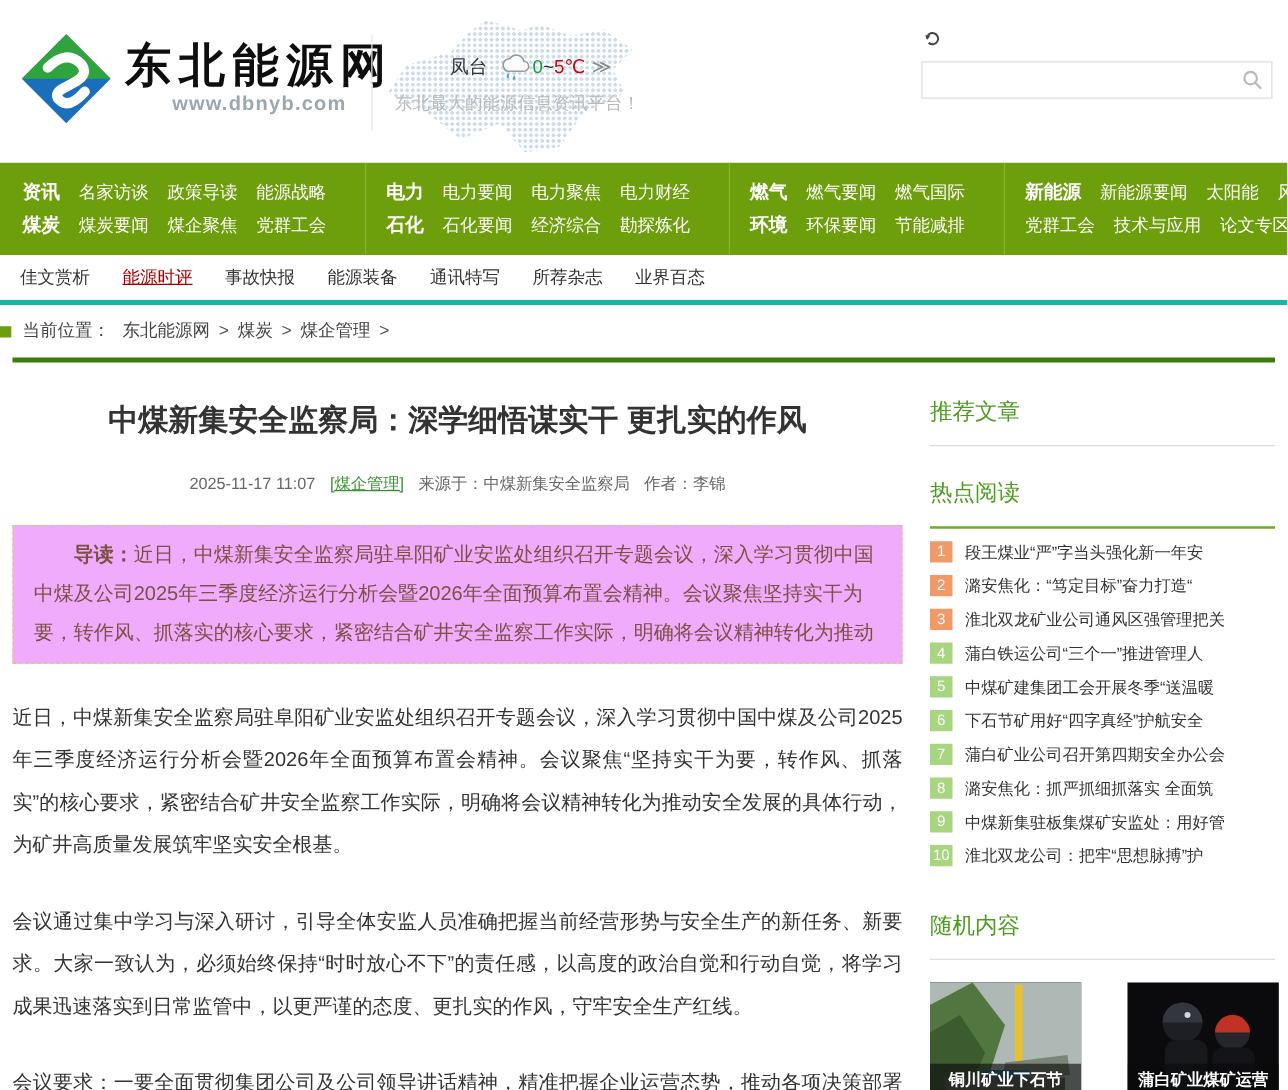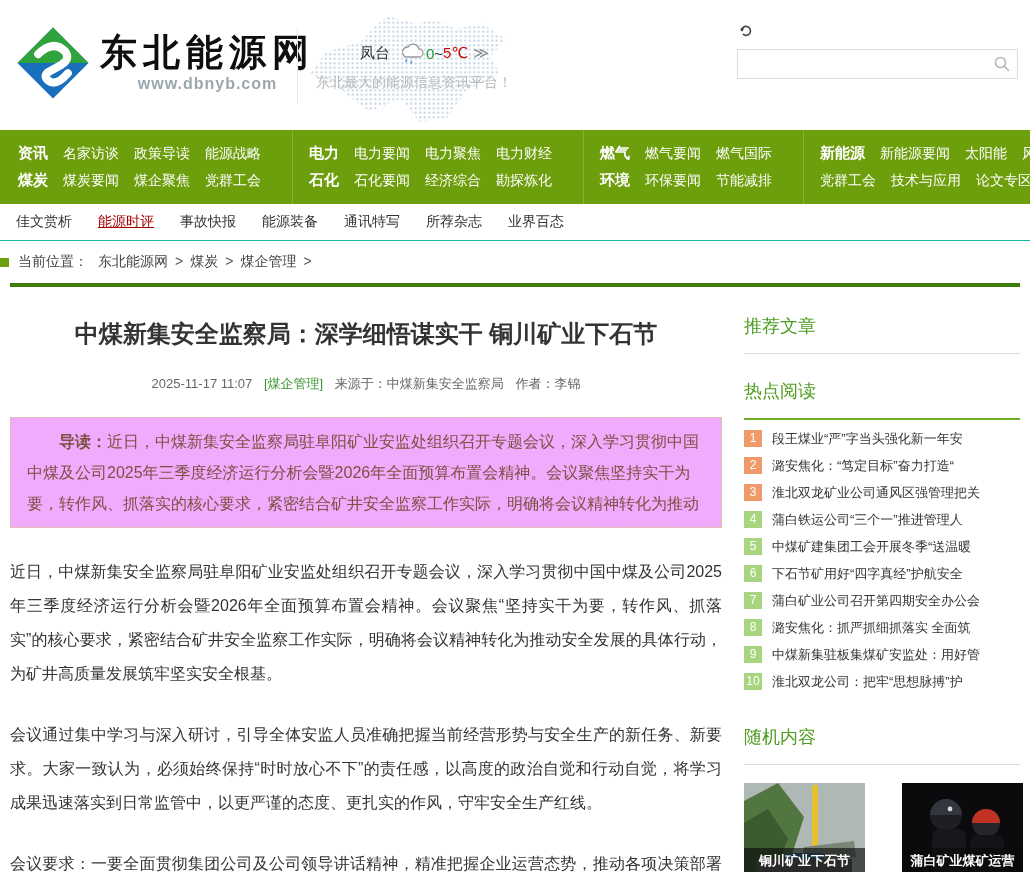--- a/index.html
+++ b/index.html
@@ -28,39 +28,39 @@
   .search-input{flex:1;border:none;outline:none;height:24px;padding:0 8px;font-size:13px;color:#333;background:transparent;}
   .search-btn{width:30px;height:26px;display:flex;align-items:center;justify-content:center;cursor:pointer;}
   
   .mainnav{height:74px;background:#6d9e0b;display:flex;align-items:stretch;padding-left:2px;}
   .nav-group{display:flex;flex-direction:column;justify-content:center;padding:0 16px;text-align:center;}
   .nav-group + .nav-group{border-left:1px solid #88b22f;}
   .nav-row{display:flex;align-items:center;height:27px;white-space:nowrap;}
   .nav-item{color:#fff;font-size:14px;margin-right:15px;cursor:pointer;}
   .nav-item.lead{font-weight:bold;font-size:15px;}
   
-  .subnav{height:36px;border-bottom:1px solid #14b8a6;display:flex;align-items:center;padding-left:16px;}
+  .subnav{height:36px;border-bottom:4px solid #14b8a6;display:flex;align-items:center;padding-left:16px;}
   .subnav-item{font-size:14px;color:#333;margin-right:26px;cursor:pointer;}
   .subnav-item.active{color:#a40000;text-decoration:underline;}
   
   .crumb-bar{height:42px;display:flex;align-items:center;font-size:14px;color:#444;}
   .crumb-bullet{width:9px;height:9px;background:#6d9e0b;margin-right:9px;}
   .crumb-label{margin-right:10px;}
   .crumb-link{color:#444;cursor:pointer;}
   .crumb-sep{margin:0 7px;color:#555;}
   .green-rule{height:4px;background:#3e7d0d;margin:0 10px;}
   
   .main{display:flex;padding:0 10px;}
   .article{width:712px;}
   .sidebar{width:276px;margin-left:22px;}
   
   .art-title{margin-top:32px;text-align:center;font-size:24px;font-weight:bold;color:#333;line-height:30px;}
   .art-meta{margin-top:26px;text-align:center;font-size:13px;color:#666;}
   .art-meta span{margin:0 4px;}
-  .meta-cat{color:#39952f;}
+  .meta-cat{color:#39952f;text-decoration:underline;}
   .summary-box{margin-top:24px;border:1px dashed #d8c48e;background:#f0abfc;padding:8px 16px;
     font-size:16px;color:#7d5044;line-height:31px;text-indent:2em;}
   .summary-label{font-weight:bold;}
   .art-body p{font-size:16px;color:#333;line-height:34px;text-align:justify;margin:27px 0;}
   
   .side-h{font-size:18px;color:#4d9c1e;font-weight:normal;margin:0;line-height:22px;}
   .h-recommended{margin-top:28px;}
   .rule-gray{border:none;border-top:1px solid #ddd;margin:16px 0 0 0;}
   .h-hot{margin-top:26px;}
   .rule-green{border:none;border-top:2px solid #6fae23;margin:16px 0 6px 0;}
@@ -195,21 +195,21 @@
 <div class="crumb-bar">
   <div class="crumb-bullet"></div>
   <span class="crumb-label">当前位置：</span>
   <span id="crumb-links"><span class="crumb-link">东北能源网</span><span class="crumb-sep">&gt;</span><span class="crumb-link">煤炭</span><span class="crumb-sep">&gt;</span><span class="crumb-link">煤企管理</span><span class="crumb-sep">&gt;</span></span>
 </div>
 <div class="green-rule"></div>
 
 <div class="main">
 
   <div class="article">
-    <h1 class="art-title">中煤新集安全监察局：深学细悟谋实干 铜川矿业下石节</h1>
+    <h1 class="art-title">中煤新集安全监察局：深学细悟谋实干 更扎实的作风</h1>
     <div class="art-meta">
       <span>2025-11-17 11:07</span>
       <span class="meta-cat">[煤企管理]</span>
       <span>来源于：中煤新集安全监察局</span>
       <span>作者：李锦</span>
     </div>
     <div class="summary-box">
       <span class="summary-label">导读：</span><span>近日，中煤新集安全监察局驻阜阳矿业安监处组织召开专题会议，深入学习贯彻中国中煤及公司2025年三季度经济运行分析会暨2026年全面预算布置会精神。会议聚焦坚持实干为要，转作风、抓落实的核心要求，紧密结合矿井安全监察工作实际，明确将会议精神转化为推动</span>
     </div>
     <div class="art-body" id="article-body">

